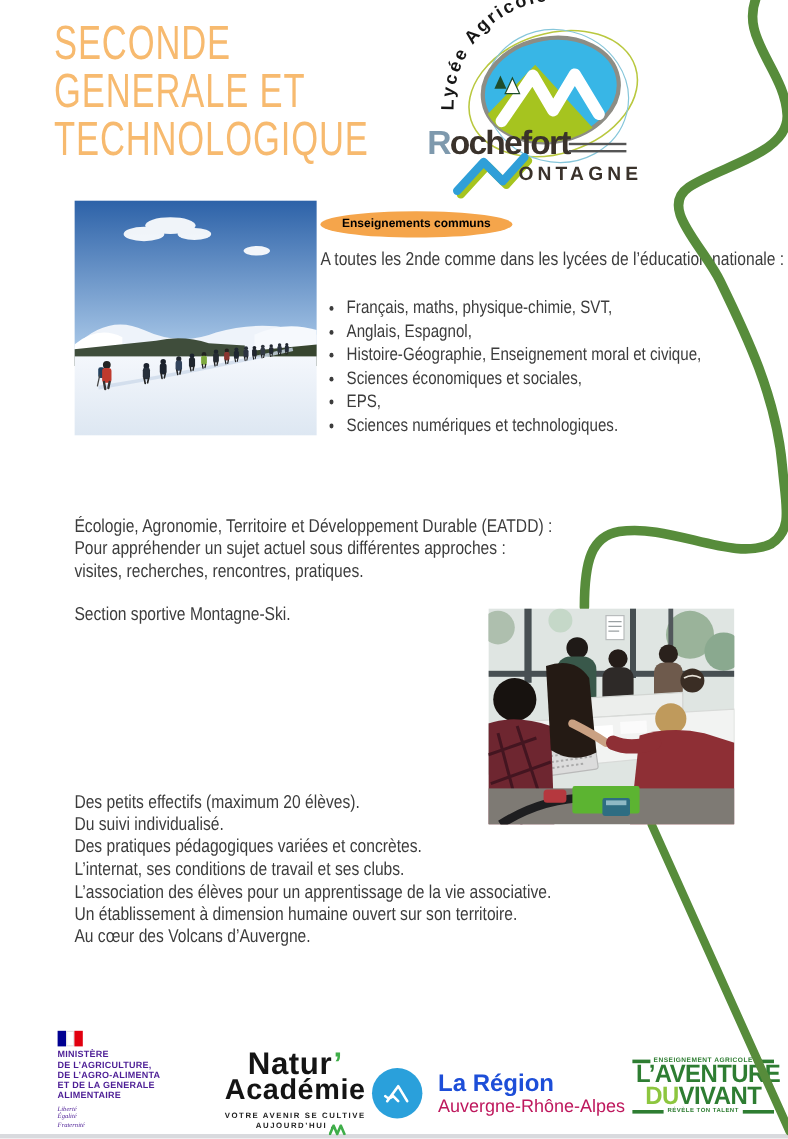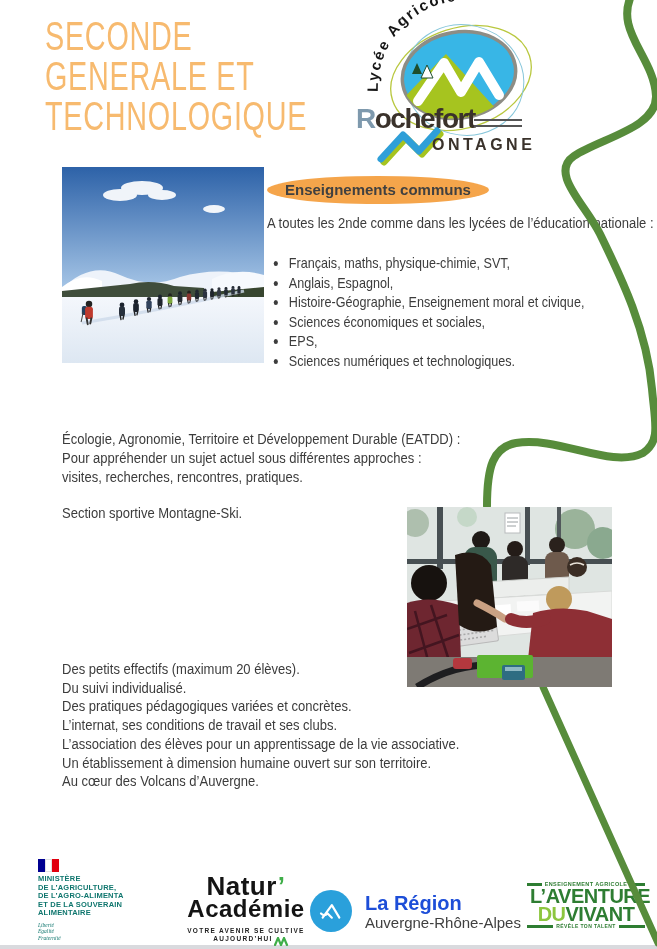--- a/index.html
+++ b/index.html
@@ -7,53 +7,53 @@
         font-family:"Liberation Sans",sans-serif;color:#3c3c3c;}
   
   .txt{z-index:1;}
   .squiggle{position:absolute;inset:0;z-index:2;pointer-events:none;}
   .photo{position:absolute;z-index:3;}
   
   .title{position:absolute;left:45px;top:16px;font-size:40px;line-height:40px;
          letter-spacing:1px;color:#F7BA6F;transform:scaleX(.72);transform-origin:0 0;
          white-space:nowrap;font-weight:400;}
   
-  .badge{display:inline-block;background:#F5A54B;color:#404040;font-weight:bold;
-         font-size:15px;padding:5px 18px 6px;border-radius:50%;white-space:nowrap;}
+  .badge{display:inline-block;background:#F5A54B;color:#000000;font-weight:bold;
+         font-size:10px;padding:5px 18px 6px;border-radius:50%;white-space:nowrap;}
   
   .cx{transform:scaleX(.84);transform-origin:0 0;width:119%;}
   .sec{position:absolute;}
   .sec1{left:267px;top:176px;width:392px;}
   .sec1 .intro{margin-top:9px;font-size:15.5px;line-height:19px;}
   .sec1 ul{margin:21px 0 0 0;padding-left:24px;font-size:15px;line-height:19.5px;}
   .sec1 li{padding-left:2px;}
   .sec2{left:62px;top:420px;width:430px;}
   .sec2 .lines{margin-top:9px;font-size:15.5px;line-height:19px;}
   .sec2 .extra{margin-top:17px;font-size:15.5px;}
   .sec3{left:62px;top:650px;width:565px;}
   .sec3 .lines{margin-top:10px;font-size:15.5px;line-height:18.7px;}
   
   .footer{position:absolute;left:0;top:855px;width:657px;height:90px;z-index:1;}
-  .ministry{position:absolute;left:38px;top:4px;width:120px;color:#0f766e;}
+  .ministry{position:absolute;left:48px;top:4px;width:120px;color:#4c1d95;}
   .flag{display:flex;margin-bottom:3px;}
   .flag span{width:7px;height:13px;display:block;}
   .minlines{font-size:7.5px;font-weight:bold;line-height:8.6px;letter-spacing:.2px;}
   .motto{margin-top:4px;font-family:"Liberation Serif",serif;font-style:italic;
          font-size:5.5px;line-height:6.5px;}
   .natur{position:absolute;left:176px;top:20px;width:140px;text-align:center;color:#141414;}
   .natur .w1{font-size:26px;font-weight:bold;line-height:22px;letter-spacing:.5px;}
   .natur .w2{font-size:24px;font-weight:bold;line-height:23px;letter-spacing:.5px;position:relative;}
   .natur .apos{color:#3FAE49;}
   .natur .grass{position:absolute;right:26px;top:40px;}
   .natur .tag{margin-top:7px;font-size:6.5px;font-weight:bold;letter-spacing:1.3px;line-height:8px;color:#222;}
   .region{position:absolute;left:310px;top:35px;display:flex;align-items:center;gap:13px;}
   .region .disc{width:42px;height:42px;border-radius:50%;background:#2AA0DB;display:flex;
                 align-items:center;justify-content:center;}
   .region .l1{font-size:20px;font-weight:bold;color:#1d4ed8;line-height:22px;}
-  .region .l2{font-size:15px;color:#404040;line-height:17px;}
+  .region .l2{font-size:15px;color:#be185d;line-height:17px;}
   .aventure{position:absolute;left:527px;top:26px;width:118px;text-align:center;color:#2E7D32;}
   .av-row{display:flex;align-items:center;gap:3px;}
   .av-row .bar{flex:1;height:3px;background:#2E7D32;}
   .av-top{font-size:5.5px;font-weight:bold;letter-spacing:.4px;white-space:nowrap;}
   .av-big{font-size:21px;font-weight:bold;line-height:18px;letter-spacing:-.5px;
           transform:scaleX(.95);transform-origin:50% 0;white-space:nowrap;}
   .av-light{color:#8DC63F;}
   .av-bot{font-size:5px;font-weight:bold;letter-spacing:.4px;white-space:nowrap;}
   .bottom-strip{position:absolute;left:0;bottom:0;width:657px;height:4px;background:#d9dade;z-index:0;}
 </style>
@@ -303,21 +303,21 @@
     <div class="ministry">
       <div class="flag">
         <span style="background:#000091"></span>
           <span style="background:#ffffff;border:1px solid #e2e2e2;box-sizing:border-box"></span>
           <span style="background:#E1000F"></span>
       </div>
       <div class="minlines">
         <div>MINISTÈRE</div>
         <div>DE L’AGRICULTURE,</div>
         <div>DE L’AGRO-ALIMENTA</div>
-        <div>ET DE LA SOUVERAIN</div>
+        <div>ET DE LA GENERALE</div>
         <div>ALIMENTAIRE</div>
       </div>
       <div class="motto">
         <div>Liberté</div>
         <div>Égalité</div>
         <div>Fraternité</div>
       </div>
     </div>
 
     <div class="natur">

